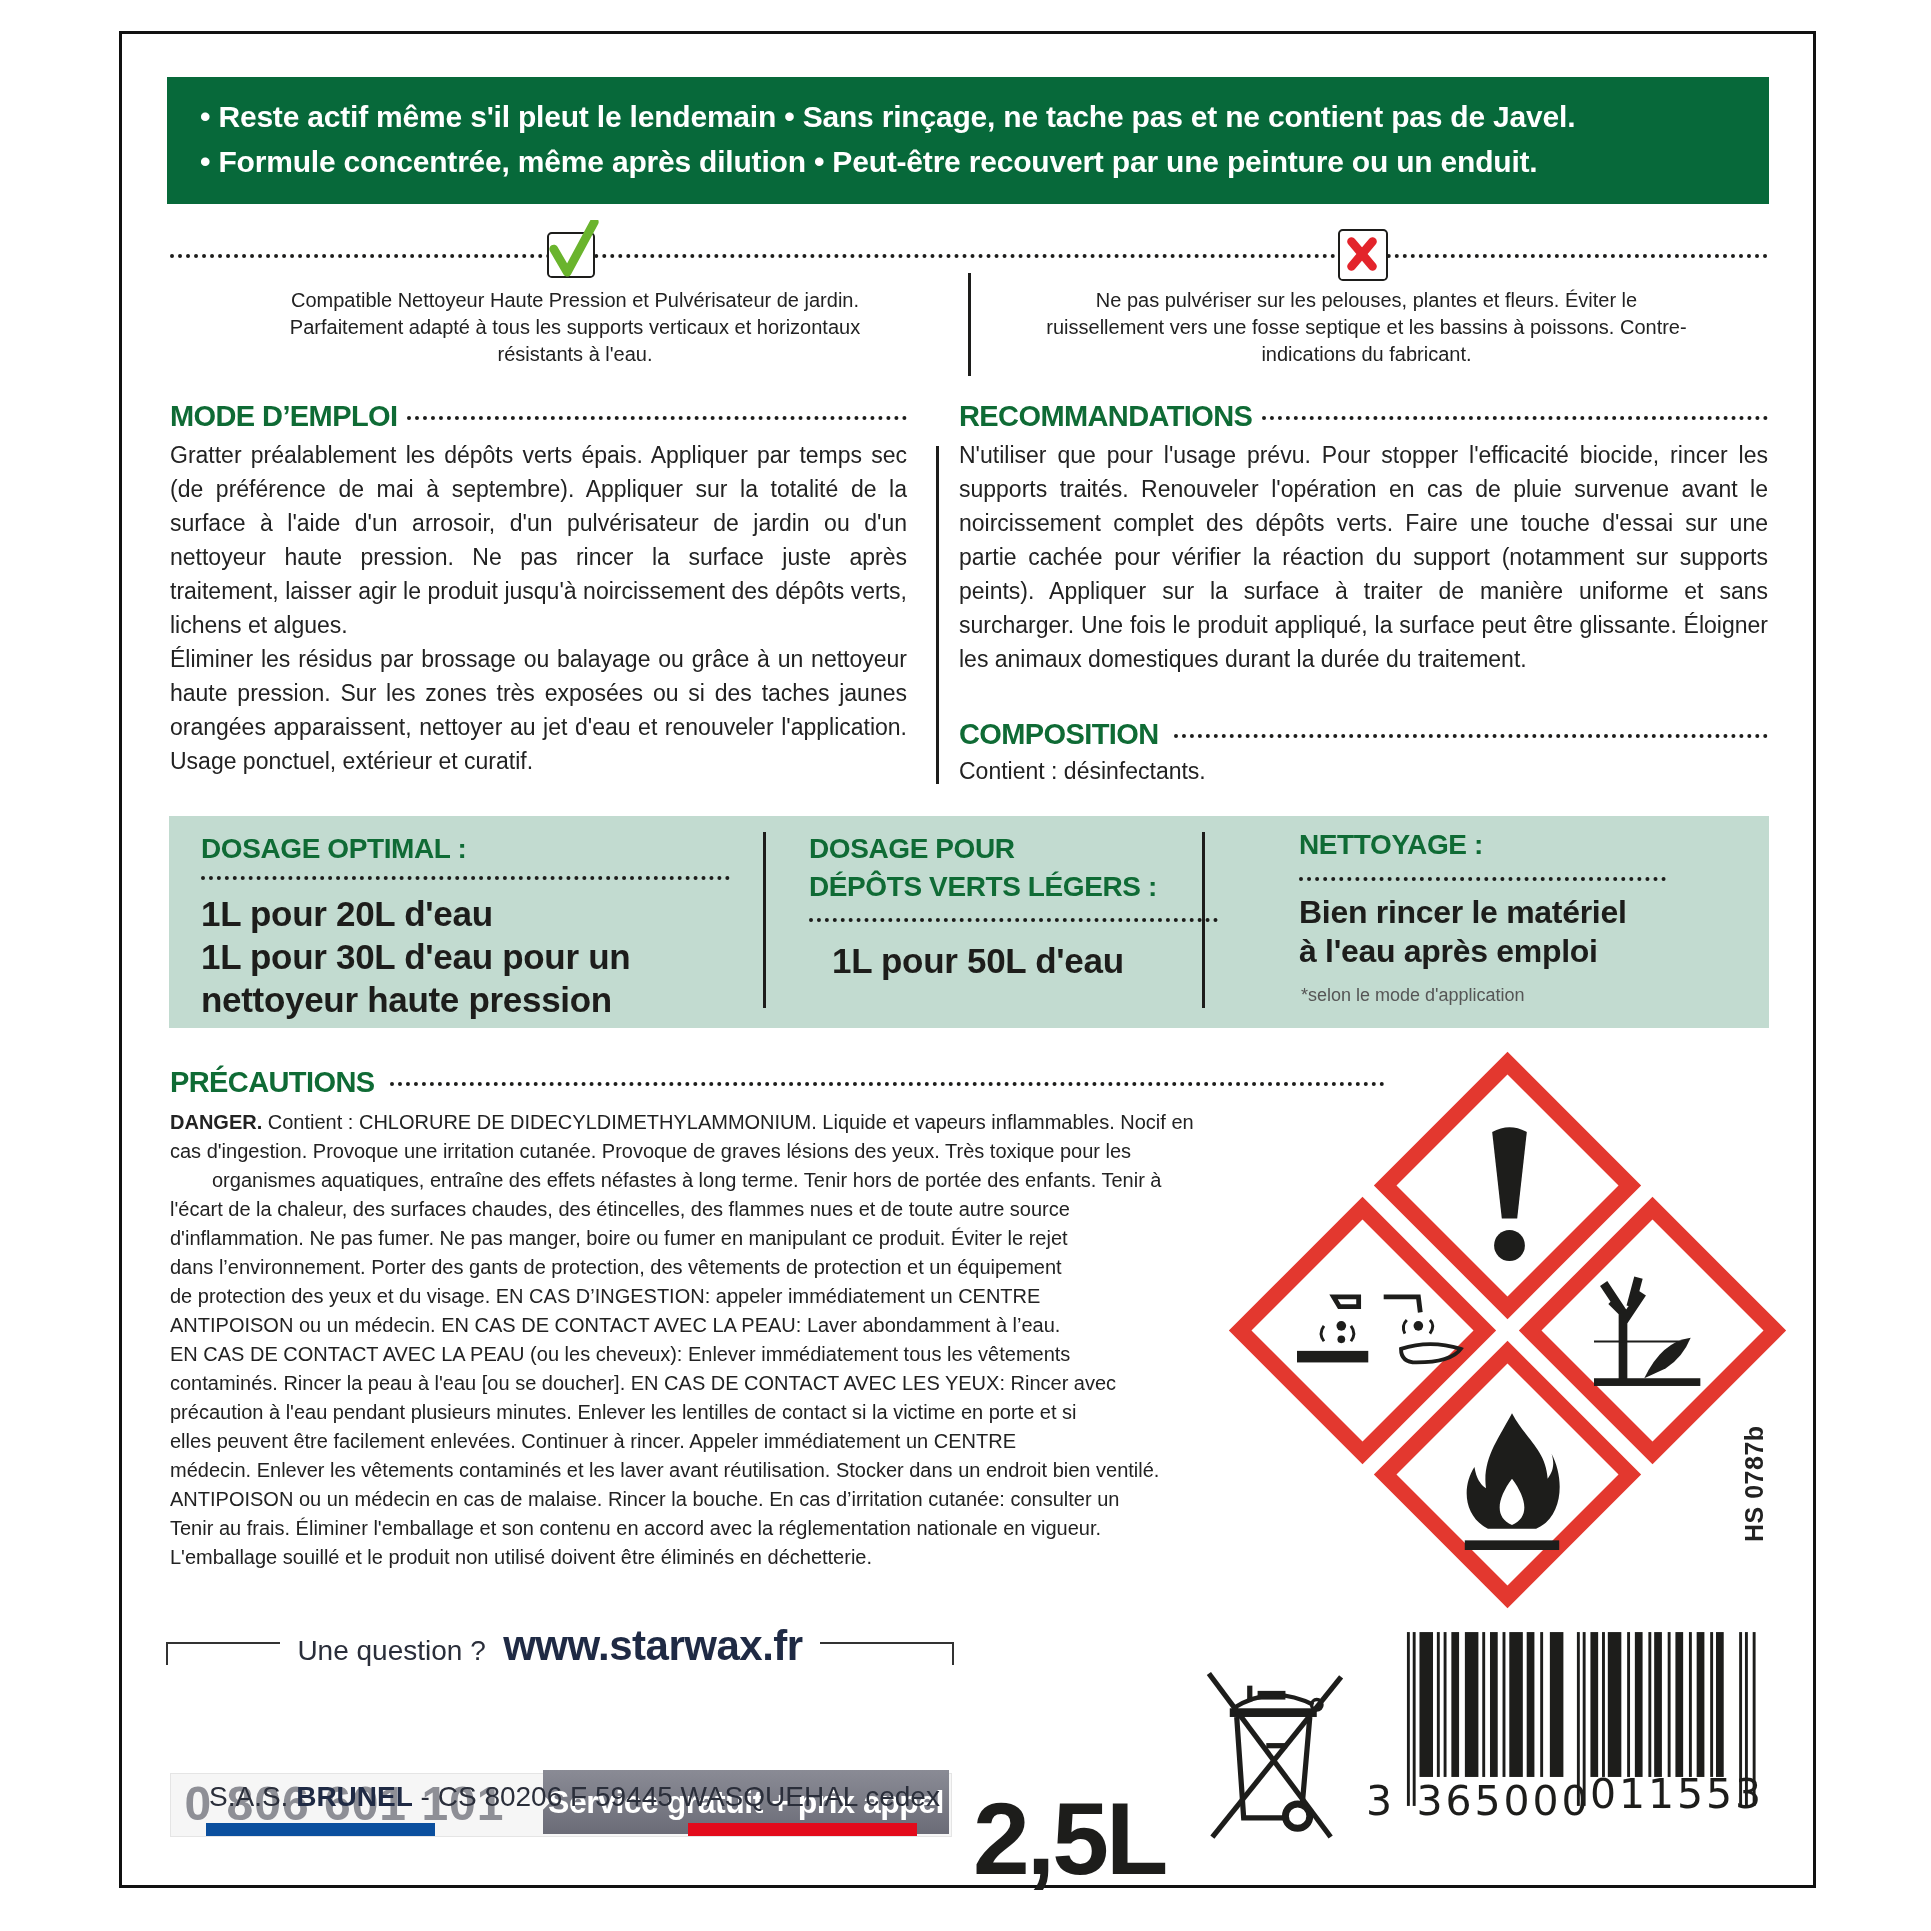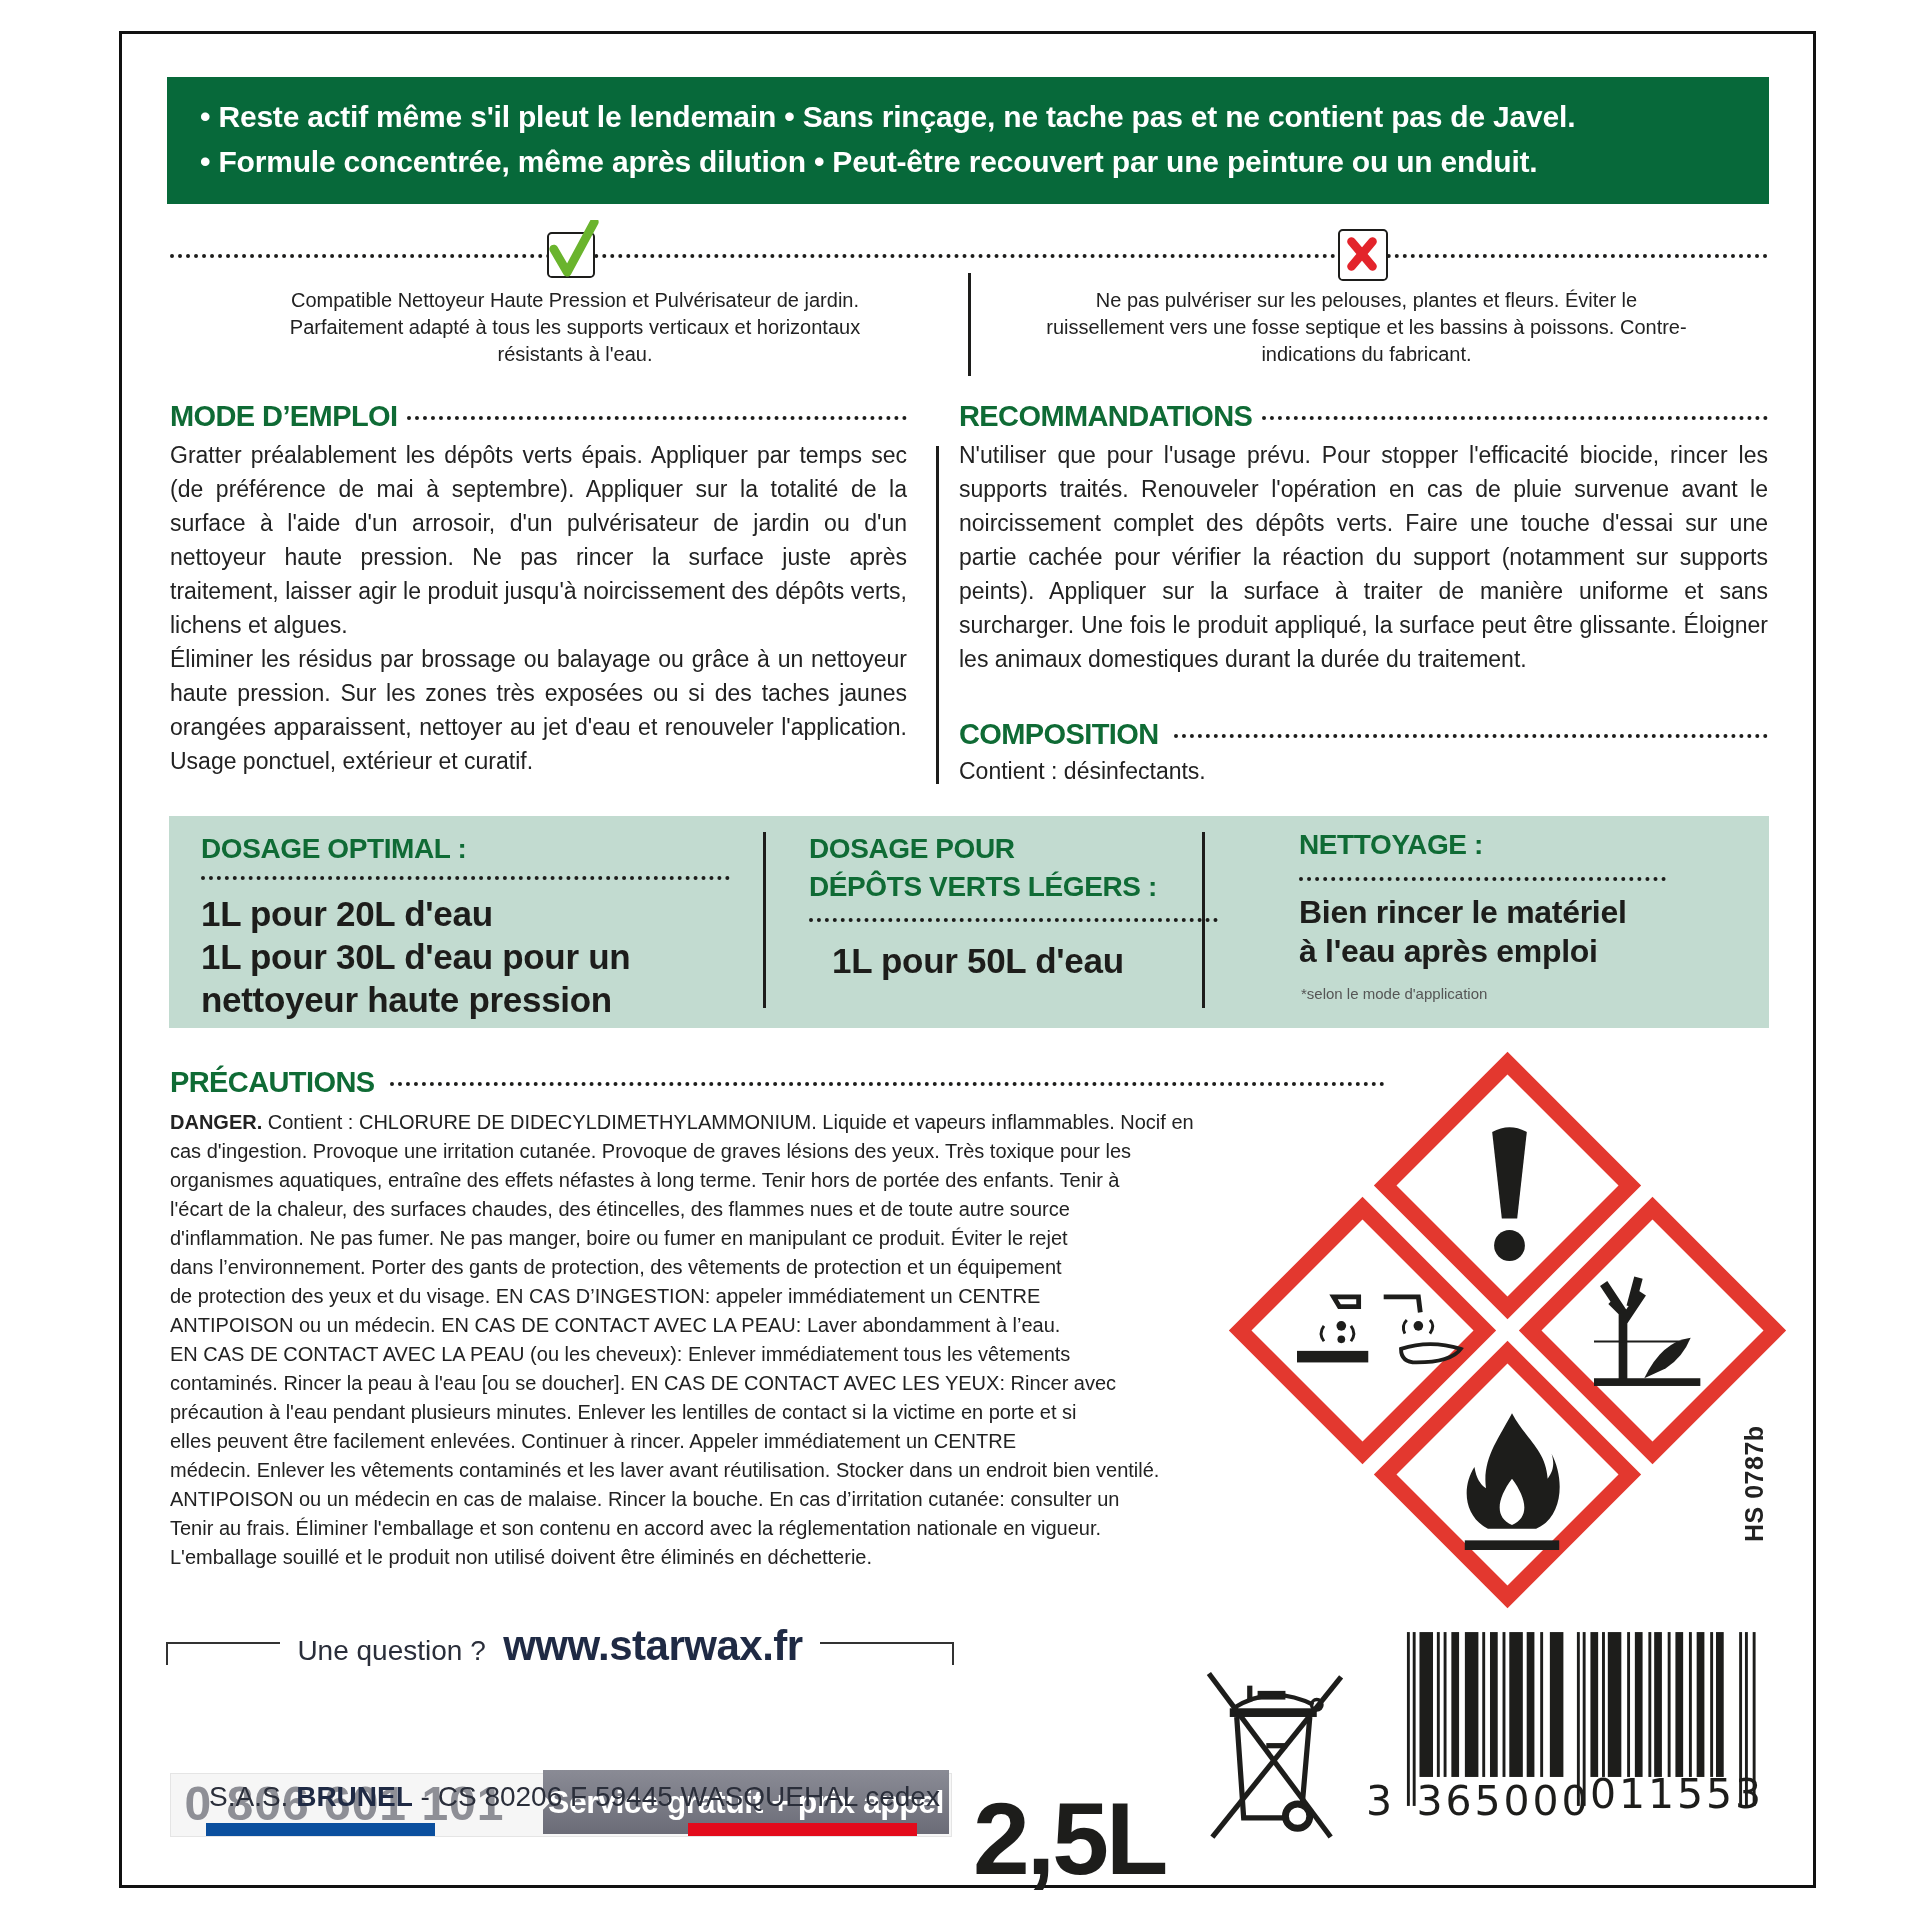--- a/index.html
+++ b/index.html
@@ -20,21 +20,21 @@
 
   .heading { color:#0f6b35; font-weight:bold; font-size:29px; letter-spacing:-0.6px; white-space:nowrap; display:flex; align-items:center; }
   .heading .fill { flex:1; border-bottom:4.8px dotted #1d1d1b; margin-left:9.7px; height:0; position:relative; top:1.9px; }
 
   .body { font-size:23px; line-height:34px; text-align:justify; color:#222; }
   .body p { margin:0; }
 
   .dosage { left:169px; top:816px; width:1600px; height:212px; background:#c2dbd0; }
   .dtitle { color:#0f6b35; font-weight:bold; font-size:28px; line-height:38px; letter-spacing:-0.4px; }
   .dval { color:#1d1d1b; font-weight:bold; font-size:35px; line-height:43px; letter-spacing:-0.3px; }
-  .dnote { font-size:15px; color:#555; }
+  .dnote { font-size:18px; color:#555; }
 
   .prec { font-size:20px; line-height:29px; color:#222; text-align:justify; }
   .prec p { margin:0; }
 
   .diamond { width:189px; height:189px; transform:rotate(45deg); border:16.4px solid #e3382f; background:#fff; box-sizing:border-box; }
   .picto { position:absolute; }
 
   .hs { font-size:25px; font-weight:bold; color:#222; transform:rotate(-90deg); transform-origin:left top; letter-spacing:0.5px; }
 
   .q-row { font-size:28px; color:#2a2e3a; }
@@ -126,21 +126,21 @@
 </div>
 <div class="abs dnote" style="left:1301px; top:985px;">*selon le mode d'application</div>
 
 <div class="abs heading" style="left:170px; top:1066px; width:1215px;">
   <span>PRÉCAUTIONS</span>
     <span class="fill" style="margin-left:15.4px;"></span>
 </div>
 <div class="abs prec" style="left:170px; top:1108px;">
   <p style="white-space:nowrap;"><b>DANGER.</b><span> Contient : CHLORURE DE DIDECYLDIMETHYLAMMONIUM. Liquide et vapeurs inflammables. Nocif en</span></p>
   <p style="white-space:nowrap;">cas d'ingestion. Provoque une irritation cutanée. Provoque de graves lésions des yeux. Très toxique pour les</p>
-  <p style="white-space:nowrap;">organismes aquatiques, entraîne des effets néfastes à long terme. Tenir hors de portée des enfants. Tenir à</p>
+  <p style="white-space:nowrap;margin-left:42px;">organismes aquatiques, entraîne des effets néfastes à long terme. Tenir hors de portée des enfants. Tenir à</p>
   <p style="white-space:nowrap;">l'écart de la chaleur, des surfaces chaudes, des étincelles, des flammes nues et de toute autre source</p>
   <p style="white-space:nowrap;">d'inflammation. Ne pas fumer. Ne pas manger, boire ou fumer en manipulant ce produit. Éviter le rejet</p>
   <p style="white-space:nowrap;">dans l’environnement. Porter des gants de protection, des vêtements de protection et un équipement</p>
   <p style="white-space:nowrap;">de protection des yeux et du visage. EN CAS D’INGESTION: appeler immédiatement un CENTRE</p>
   <p style="white-space:nowrap;">ANTIPOISON ou un médecin. EN CAS DE CONTACT AVEC LA PEAU: Laver abondamment à l’eau.</p>
   <p style="white-space:nowrap;">EN CAS DE CONTACT AVEC LA PEAU (ou les cheveux): Enlever immédiatement tous les vêtements</p>
   <p style="white-space:nowrap;">contaminés. Rincer la peau à l'eau [ou se doucher]. EN CAS DE CONTACT AVEC LES YEUX: Rincer avec</p>
   <p style="white-space:nowrap;">précaution à l'eau pendant plusieurs minutes. Enlever les lentilles de contact si la victime en porte et si</p>
   <p style="white-space:nowrap;">elles peuvent être facilement enlevées. Continuer à rincer. Appeler immédiatement un CENTRE</p>
   <p style="white-space:nowrap;">médecin. Enlever les vêtements contaminés et les laver avant réutilisation. Stocker dans un endroit bien ventilé.</p>

